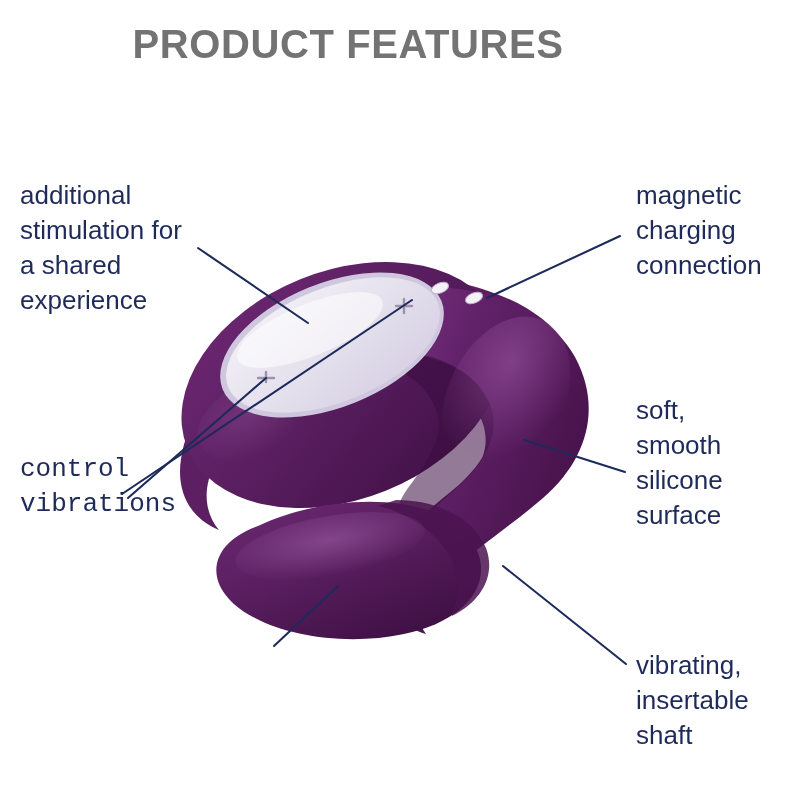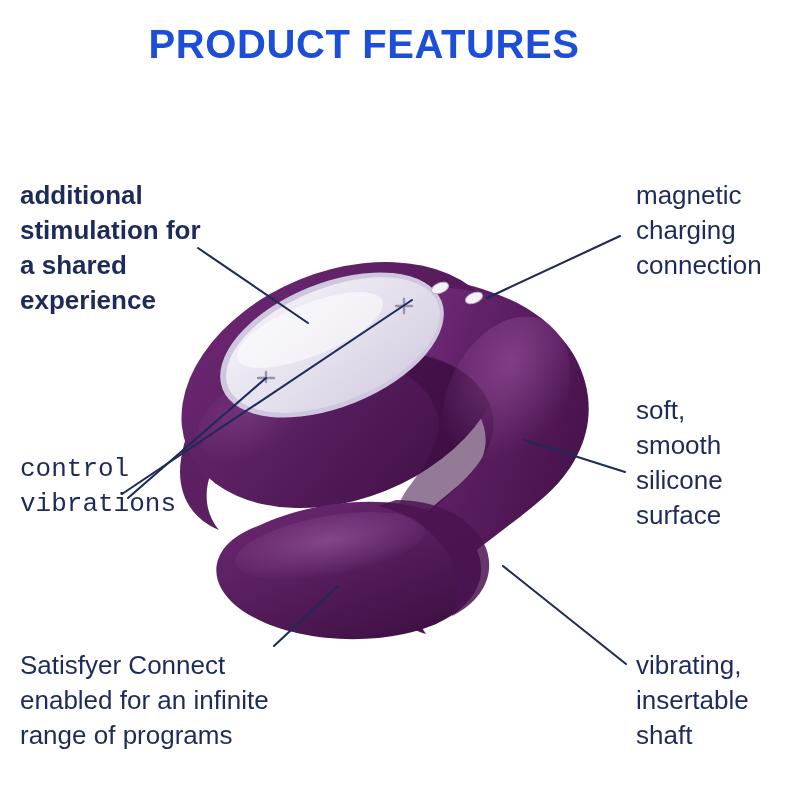--- a/index.html
+++ b/index.html
@@ -23,35 +23,34 @@
   }
   .title {
     position: absolute;
     left: 0;
     top: 22px;
     width: 696px;
     text-align: center;
     font-size: 40px;
     font-weight: bold;
     letter-spacing: 0.6px;
-    color: #1d4ed8;
+    color: #737373;
     font-family: "Liberation Sans", sans-serif;
-    margin-left: 16px;
   }
   .callout {
     position: absolute;
     color: #1e2a5a;
     font-size: 26px;
     line-height: 35px;
     font-weight: normal;
     font-family: "Liberation Sans", sans-serif;
     white-space: pre-line;
   }
   .callout.right-col { }
-  #cl-additional   { left: 20px;  top: 178px; width: 240px; font-weight: bold; }
+  #cl-additional   { left: 20px;  top: 178px; width: 240px; }
   #cl-control      { left: 20px;  top: 452px; width: 220px; font-family: Liberation Mono, monospace; }
   #cl-connect      { left: 20px;  top: 648px; width: 340px; }
   #cl-magnetic     { left: 636px; top: 178px; width: 170px; }
   #cl-soft         { left: 636px; top: 393px; width: 170px; }
   #cl-vibrating    { left: 636px; top: 648px; width: 170px; }
 
   #art { position: absolute; left: 0; top: 0; width: 800px; height: 800px; }
 </style>
 </head>
 <body>
@@ -182,23 +181,20 @@
   </svg>
 
   <div class="callout" id="cl-additional">additional
 stimulation for
 a shared
 experience</div>
 
   <div class="callout" id="cl-control">control
 vibrations</div>
 
-  <div class="callout" id="cl-connect">Satisfyer Connect
-enabled for an infinite
-range of programs</div>
 
   <div class="callout right-col" id="cl-magnetic">magnetic
 charging
 connection</div>
 
   <div class="callout right-col" id="cl-soft">soft,
 smooth
 silicone
 surface</div>
 

